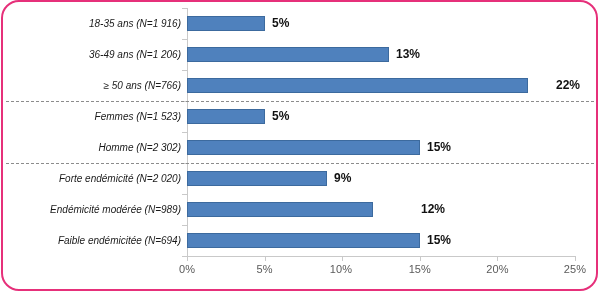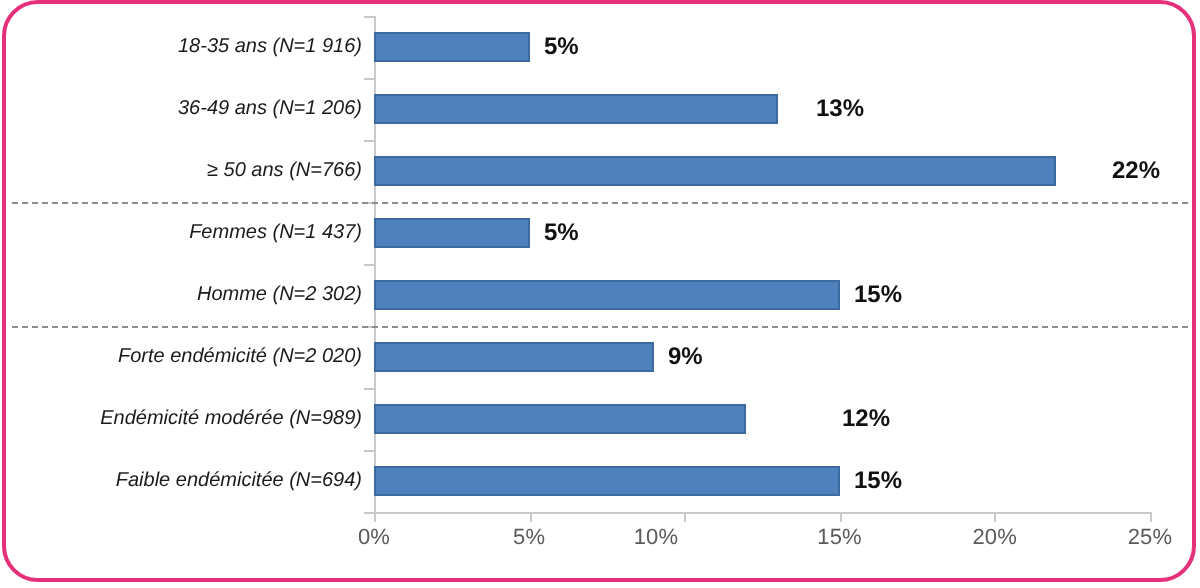--- a/index.html
+++ b/index.html
@@ -150,41 +150,41 @@
         <div class="xtick" style="left: 187px;"></div>
         <div class="xtick" style="left: 264.6px;"></div>
         <div class="xtick" style="left: 342.2px;"></div>
         <div class="xtick" style="left: 419.8px;"></div>
         <div class="xtick" style="left: 497.4px;"></div>
         <div class="xtick" style="left: 575px;"></div>
       </div>
     <div id="x-labels">
         <div class="xlabel" style="left: 187px;">0%</div>
         <div class="xlabel" style="left: 264.6px;">5%</div>
-        <div class="xlabel" style="left: 328px;">10%</div>
+        <div class="xlabel" style="left: 341px;">10%</div>
         <div class="xlabel" style="left: 419.8px;">15%</div>
         <div class="xlabel" style="left: 497.4px;">20%</div>
         <div class="xlabel" style="left: 575px;">25%</div>
       </div>
 
     <div id="cat-labels">
         <div class="cat-label" style="top: 17px;">18-35 ans (N=1 916)</div>
         <div class="cat-label" style="top: 48px;">36-49 ans (N=1 206)</div>
         <div class="cat-label" style="top: 79px;">≥ 50 ans (N=766)</div>
-        <div class="cat-label" style="top: 110px;">Femmes (N=1 437)</div>
+        <div class="cat-label" style="top: 110px;">Femmes (N=1 523)</div>
         <div class="cat-label" style="top: 141px;">Homme (N=2 302)</div>
         <div class="cat-label" style="top: 172px;">Forte endémicité (N=2 020)</div>
         <div class="cat-label" style="top: 203px;">Endémicité modérée (N=989)</div>
         <div class="cat-label" style="top: 234px;">Faible endémicitée (N=694)</div>
       </div>
     <div id="bars">
         <div class="bar" style="left: 187px; top: 16px; width: 78px; background: rgb(79, 129, 189); border-color: rgb(60, 106, 158);"></div>
         <div class="bar-value" style="left: 272px; top: 16px;">5%</div>
         <div class="bar" style="left: 187px; top: 47px; width: 202px; background: rgb(79, 129, 189); border-color: rgb(60, 106, 158);"></div>
-        <div class="bar-value" style="left: 396px; top: 47px; margin-left: 12px;">13%</div>
+        <div class="bar-value" style="left: 396px; top: 47px;">13%</div>
         <div class="bar" style="left: 187px; top: 78px; width: 341px; background: rgb(79, 129, 189); border-color: rgb(60, 106, 158);"></div>
         <div class="bar-value" style="left: 556px; top: 78px;">22%</div>
         <div class="bar" style="left: 187px; top: 109px; width: 78px; background: rgb(79, 129, 189); border-color: rgb(60, 106, 158);"></div>
         <div class="bar-value" style="left: 272px; top: 109px;">5%</div>
         <div class="bar" style="left: 187px; top: 140px; width: 233px; background: rgb(79, 129, 189); border-color: rgb(60, 106, 158);"></div>
         <div class="bar-value" style="left: 427px; top: 140px;">15%</div>
         <div class="bar" style="left: 187px; top: 171px; width: 140px; background: rgb(79, 129, 189); border-color: rgb(60, 106, 158);"></div>
         <div class="bar-value" style="left: 334px; top: 171px;">9%</div>
         <div class="bar" style="left: 187px; top: 202px; width: 186px; background: rgb(79, 129, 189); border-color: rgb(60, 106, 158);"></div>
         <div class="bar-value" style="left: 380px; top: 202px; margin-left: 41px;">12%</div>

